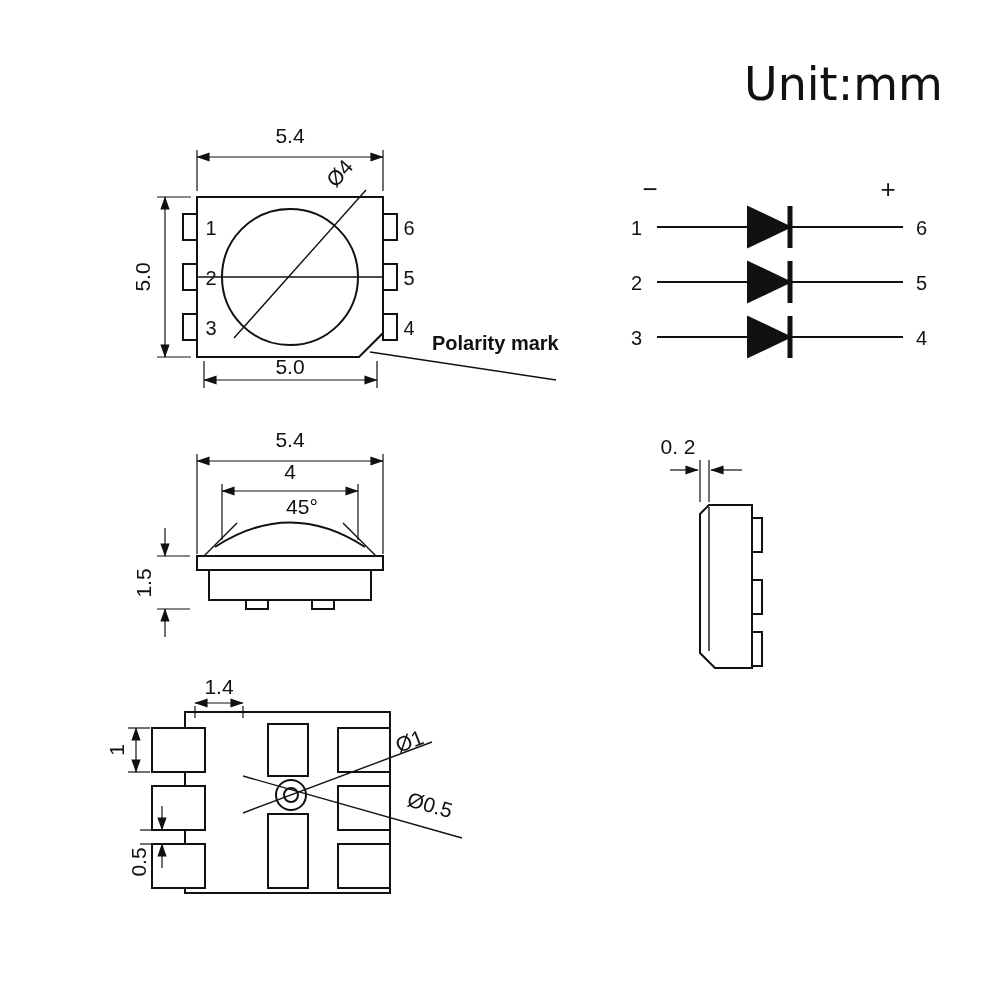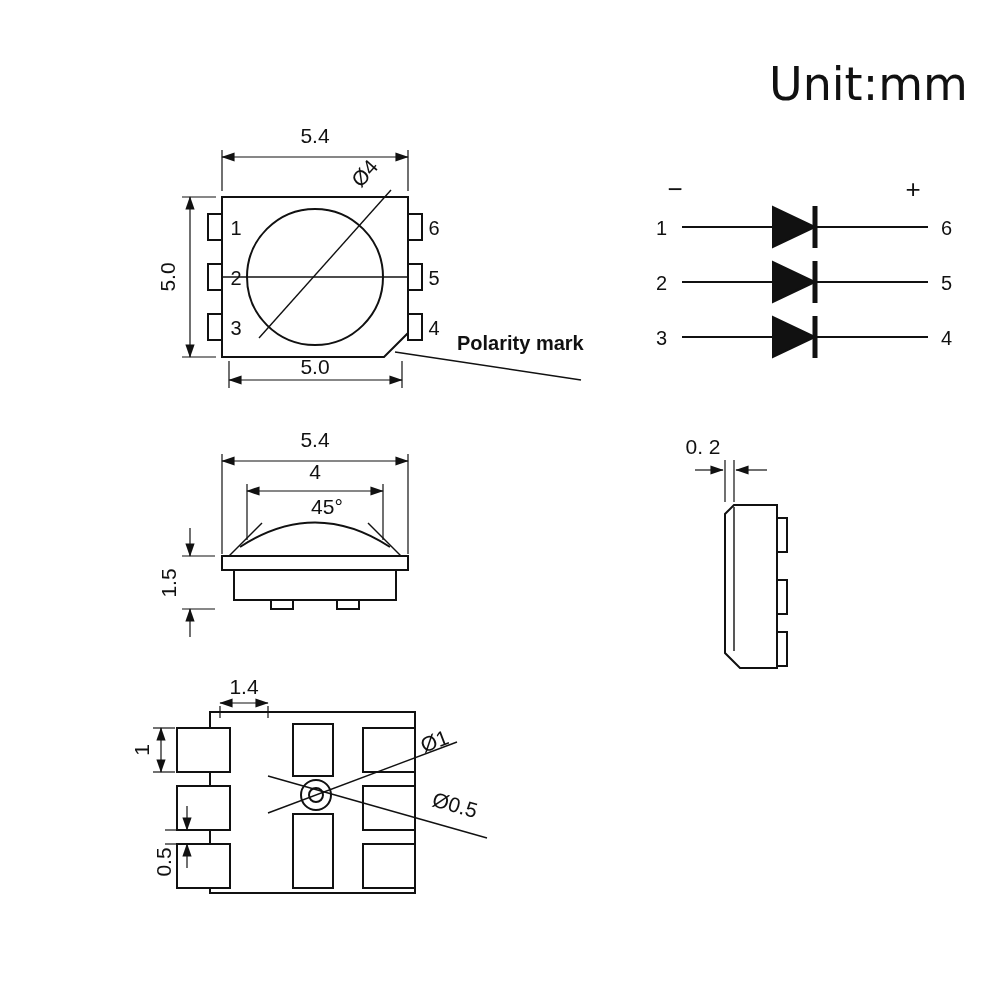--- a/index.html
+++ b/index.html
@@ -2,21 +2,20 @@
 <html><head>
 <meta charset="utf-8">
 <style>
   html, body { margin: 0; padding: 0; background: #ffffff; }
   .canvas {
     position: relative;
     width: 844px;
     height: 1002px;
     background: #ffffff;
     font-family: "Liberation Sans", sans-serif;
-    margin-left: 25px;
   }
   svg text {
     fill: #111111;
     font-family: "Liberation Sans", sans-serif;
   }
   .dim-label { font-size: 21px; }
   .pin-label { font-size: 20px; }
   .title-label { font-size: 46px; font-family: "DejaVu Sans", sans-serif; }
   .note-label { font-size: 20px; font-weight: 600; }
   .sign-label { font-size: 26px; }

